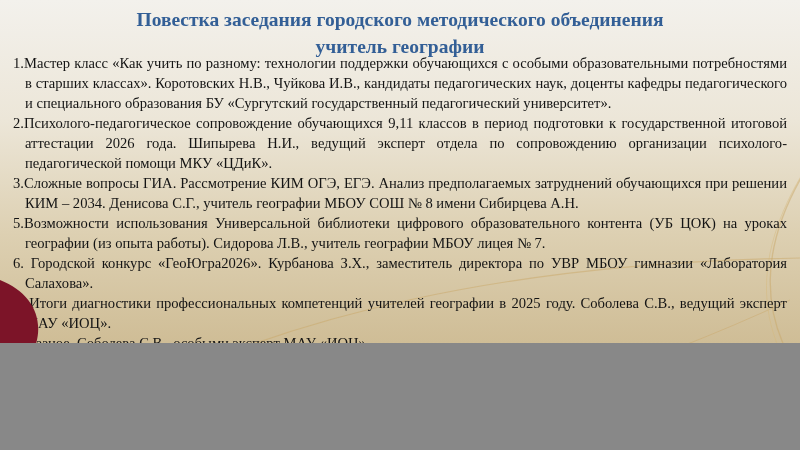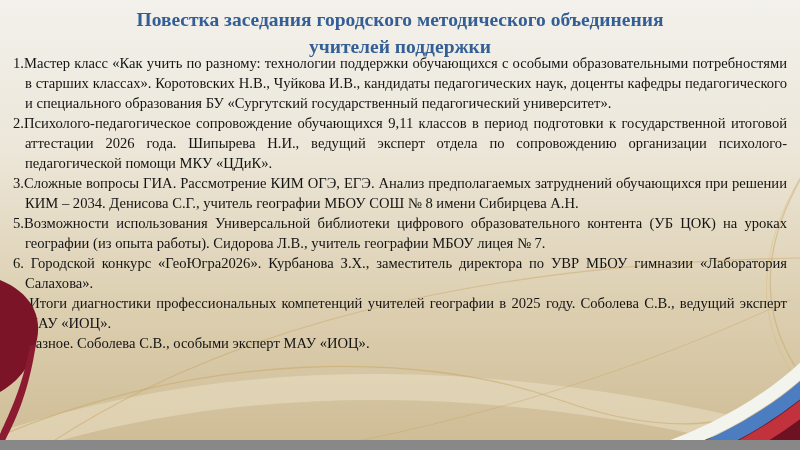--- a/index.html
+++ b/index.html
@@ -1,18 +1,18 @@
 <!DOCTYPE html>
 <html><head>
 <meta charset="utf-8">
 <style>
   html,body{margin:0;padding:0;background:#888;}
   .slide{
     position:relative;
-    width:800px;height:440px;
+    width:800px;height:343px;
     overflow:hidden;
     background:linear-gradient(180deg,#f3f1ec 0%,#ece6d8 35%,#ddd0b2 68%,#cfbd96 100%);
     font-family:"Liberation Serif","DejaVu Serif",serif;
   }
   .deco{position:absolute;left:0;top:0;width:800px;height:450px;pointer-events:none;}
   .deco-under{z-index:1;}
   .content{position:absolute;z-index:2;left:0;top:0;width:800px;height:450px;}
   .deco-over{z-index:3;}
   .slide-title{
     position:absolute;left:0;right:0;top:6px;
@@ -53,21 +53,21 @@
     <g>
       <path d="M 600,468 C 680,450 755,414 806,366" stroke="#f4f4ef" stroke-width="13" fill="none"></path>
       <path d="M 608,480 C 688,462 763,426 814,378" stroke="#4b7dc0" stroke-width="14" fill="none"></path>
       <path d="M 616,493 C 696,475 771,439 822,391" stroke="#c2323c" stroke-width="15" fill="none"></path>
     </g>
   </svg>
 
   <div class="content">
     <div class="slide-title">
       <div>Повестка заседания городского методического объединения</div>
-      <div>учителей поддержки</div>
+      <div>учитель географии</div>
     </div>
 
     <div class="agenda">
       <div class="agenda-item"><span class="num">1.</span><span>Мастер класс «Как учить по разному: технологии поддержки обучающихся с особыми образовательными потребностями в старших классах». Коротовских Н.В., Чуйкова И.В., кандидаты педагогических наук, доценты кафедры педагогического и специального образования БУ «Сургутский государственный педагогический университет».</span></div>
       <div class="agenda-item"><span class="num">2.</span><span>Психолого-педагогическое сопровождение обучающихся 9,11 классов в период подготовки к государственной итоговой аттестации 2026 года. Шипырева Н.И., ведущий эксперт отдела по сопровождению организации психолого-педагогической помощи МКУ «ЦДиК».</span></div>
       <div class="agenda-item"><span class="num">3.</span><span>Сложные вопросы ГИА. Рассмотрение КИМ ОГЭ, ЕГЭ. Анализ предполагаемых затруднений обучающихся при решении КИМ – 2034. Денисова С.Г., учитель географии МБОУ СОШ № 8 имени Сибирцева А.Н.</span></div>
       <div class="agenda-item"><span class="num">5.</span><span>Возможности использования Универсальной библиотеки цифрового образовательного контента (УБ ЦОК) на уроках географии (из опыта работы). Сидорова Л.В., учитель географии МБОУ лицея № 7.</span></div>
       <div class="agenda-item"><span class="num">6. </span><span>Городской конкурс «ГеоЮгра2026». Курбанова З.Х., заместитель директора по УВР МБОУ гимназии «Лаборатория Салахова».</span></div>
       <div class="agenda-item"><span class="num">7. </span><span>Итоги диагностики профессиональных компетенций учителей географии в 2025 году. Соболева С.В., ведущий эксперт МАУ «ИОЦ».</span></div>
       <div class="agenda-item"><span class="num">8. </span><span>Разное. Соболева С.В., особыми эксперт МАУ «ИОЦ».</span></div>

